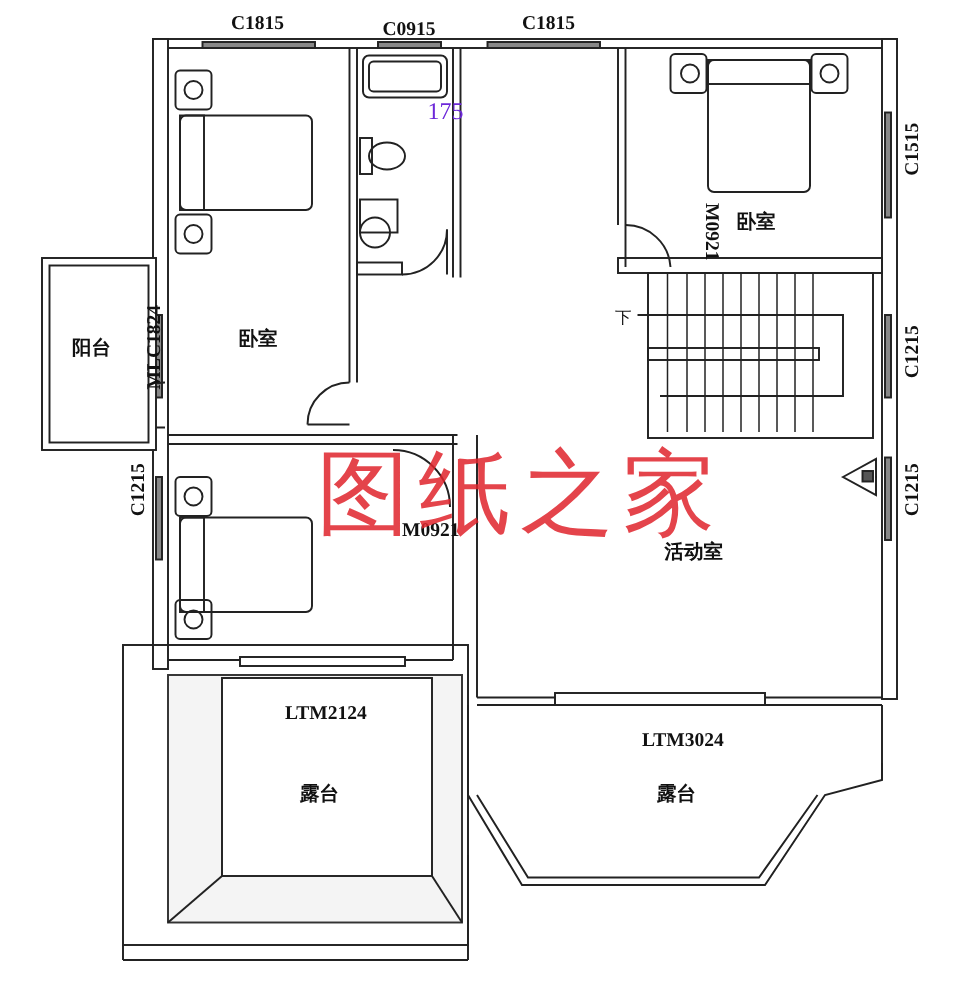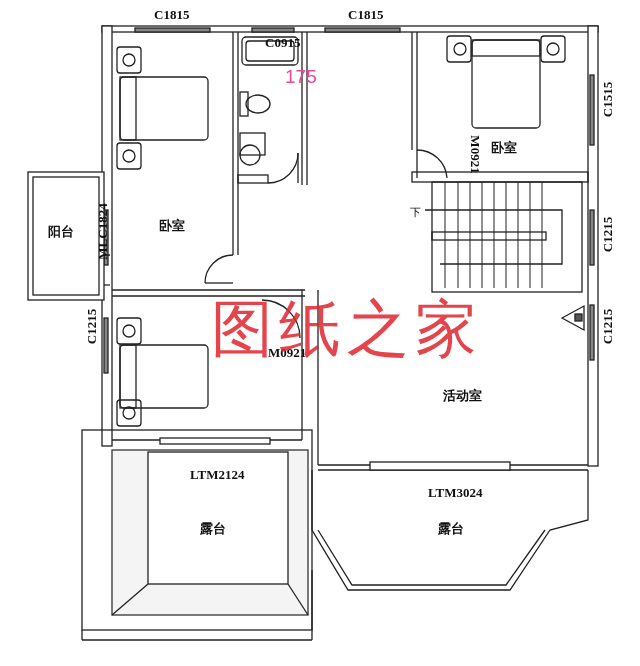--- a/index.html
+++ b/index.html
@@ -3,21 +3,21 @@
 <meta charset="utf-8">
 <style>
   html,body{margin:0;padding:0;background:#fff;}
   #plan{position:relative;width:640px;height:666px;overflow:hidden;background:#fff;font-family:"Liberation Serif","DejaVu Serif",serif;border-radius:19px;}
   svg{position:absolute;left:0;top:0;}
   .lbl{position:absolute;font-size:13px;font-weight:bold;color:#111;white-space:nowrap;line-height:1;font-family:"Liberation Serif","DejaVu Serif",serif;}
   .room{position:absolute;font-size:13px;font-weight:bold;color:#111;white-space:nowrap;line-height:1;font-family:Liberation Sans, sans-serif;}
   .vert{transform-origin:center center;}
   .rotL{transform:rotate(-90deg);}
   .rotR{transform:rotate(90deg);}
-  .dim{position:absolute;font-size:19px;color:#ec4899;font-family:Liberation Sans, sans-serif;}
+  .dim{position:absolute;font-size:16px;color:#6d28d9;font-family:Liberation Serif, serif;}
   .wm{position:absolute;font-size:62px;color:#e0242c;opacity:.85;letter-spacing:6px;font-family:"DejaVu Serif",serif;line-height:1;}
 </style>
 </head>
 <body>
 
 <div id="plan">
 <svg width="640" height="666" viewBox="0 0 640 666">
   <g stroke="#222" fill="none" stroke-width="1.3">
 
     <rect x="102" y="26" width="496" height="6" fill="#fff"></rect>
@@ -121,37 +121,37 @@
     <line x1="82" y1="630" x2="82" y2="640"></line>
     <line x1="312" y1="570" x2="312" y2="640"></line>
         <line x1="82" y1="640" x2="312" y2="640"></line>
 
     <polyline points="312,470 312,530 348,590 510,590 550,530 588,520 588,470"></polyline>
     <polyline points="318,530 352,585 506,585 545,530"></polyline>
   </g>
 </svg>
 
 <div class="lbl" style="left:154px;top:8px;">C1815</div>
-<div class="lbl" style="left:265px;top:12px;margin-top:24px;">C0915</div>
+<div class="lbl" style="left:255px;top:12px;">C0915</div>
 <div class="lbl" style="left:348px;top:8px;">C1815</div>
 <div class="lbl vert rotL" style="left:590px;top:93px;">C1515</div>
 <div class="lbl vert rotL" style="left:590px;top:228px;">C1215</div>
 <div class="lbl vert rotL" style="left:590px;top:320px;">C1215</div>
 <div class="lbl vert rotL" style="left:74px;top:320px;">C1215</div>
 <div class="lbl vert rotL" style="left:74px;top:225px;">MLC1824</div>
 <div class="lbl" style="left:190px;top:468px;">LTM2124</div>
 <div class="lbl" style="left:428px;top:454px;margin-top:32px;">LTM3024</div>
 
 <div class="lbl vert rotR" style="left:456px;top:148px;">M0921</div>
 <div class="lbl" style="left:268px;top:346px;">M0921</div>
 
 <div class="dim" style="left:285px;top:66px;">175</div>
 <div class="room" style="left:410px;top:207px;font-weight:normal;font-size:11px;">下</div>
 
 <div class="room" style="left:159px;top:219px;">卧室</div>
 <div class="room" style="left:491px;top:141px;">卧室</div>
 <div class="room" style="left:48px;top:225px;text-align:center;">阳台</div>
-<div class="room" style="left:443px;top:361px;margin-top:28px;">活动室</div>
+<div class="room" style="left:443px;top:361px;">活动室</div>
 <div class="room" style="left:200px;top:522px;">露台</div>
 <div class="room" style="left:438px;top:522px;">露台</div>
 
 <div class="wm" style="left:168px;top:298px;margin-left:43px;">图纸之家</div>
 </div>
 
 </body></html>

